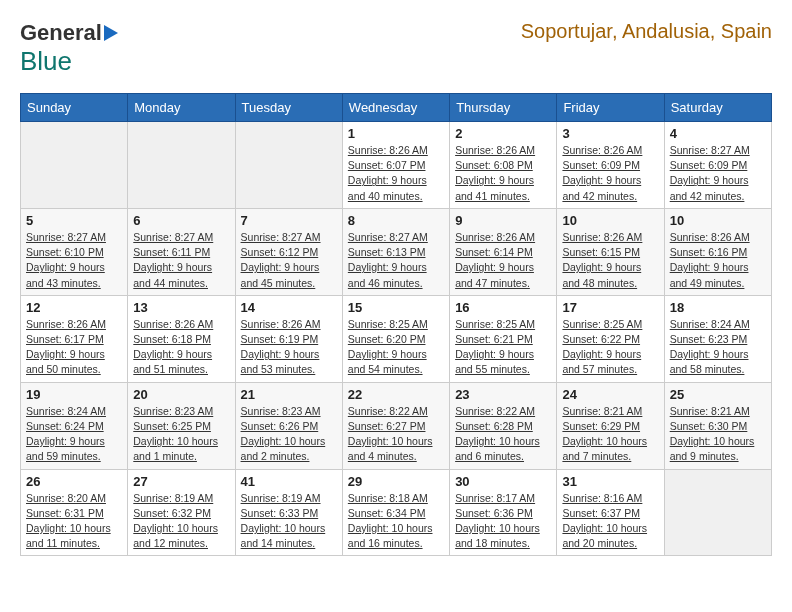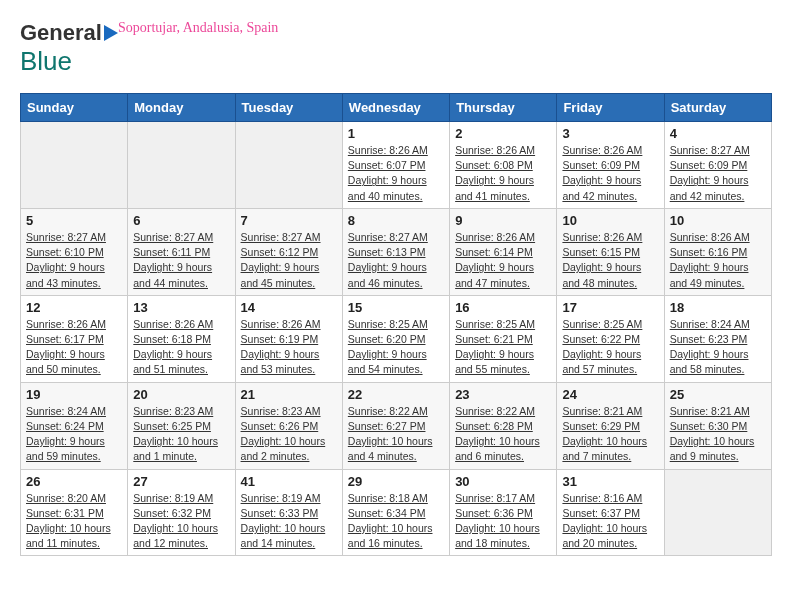--- a/index.html
+++ b/index.html
@@ -5,21 +5,21 @@
     * { box-sizing: border-box; margin: 0; padding: 0; }
     body {
       font-family: Arial, sans-serif;
       background: #fff;
       width: 792px;
       min-height: 612px;
       padding: 20px;
     }
     .header {
       display: flex;
-      justify-content: flex-start;
+      justify-content: space-between;
       align-items: flex-start;
       margin-bottom: 16px;
     }
     .logo {
       display: flex;
       flex-direction: column;
       align-items: flex-start;
     }
     .logo-text {
       font-size: 22px;
@@ -38,37 +38,36 @@
     }
     .title-block {
       text-align: right;
     }
     .title-block h1 {
       font-size: 32px;
       font-weight: bold;
       color: #222;
     }
     .title-block h2 {
-      font-size: 14px;
+      font-size: 20px;
       font-weight: normal;
-      color: #ec4899;
-      font-family: Liberation Serif, serif;
+      color: #a16207;
     }
     table {
       width: 100%;
       border-collapse: collapse;
       font-size: 11px;
     }
     thead tr th {
       background-color: #2a6db5;
       color: #fff;
       text-align: left;
       padding: 6px 6px;
       font-size: 13px;
-      font-weight: bold;
+      font-weight: normal;
       border: 1px solid #1a5090;
     }
     tbody tr td {
       border: 1px solid #ccc;
       vertical-align: top;
       padding: 4px 5px;
       height: 80px;
       width: 107px;
       background: #fff;
     }

